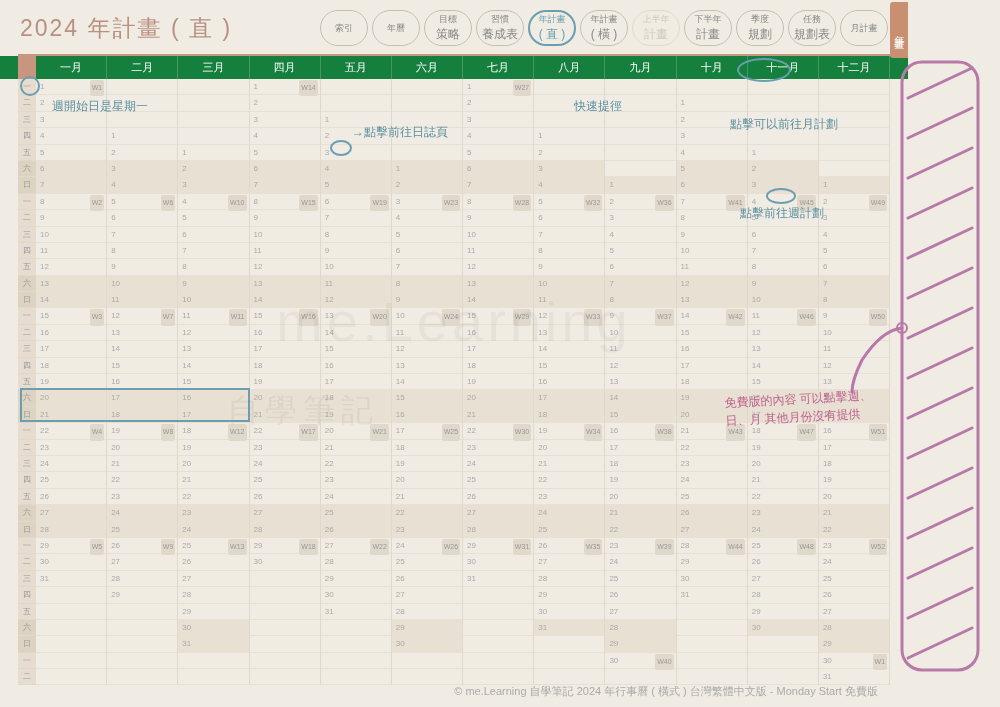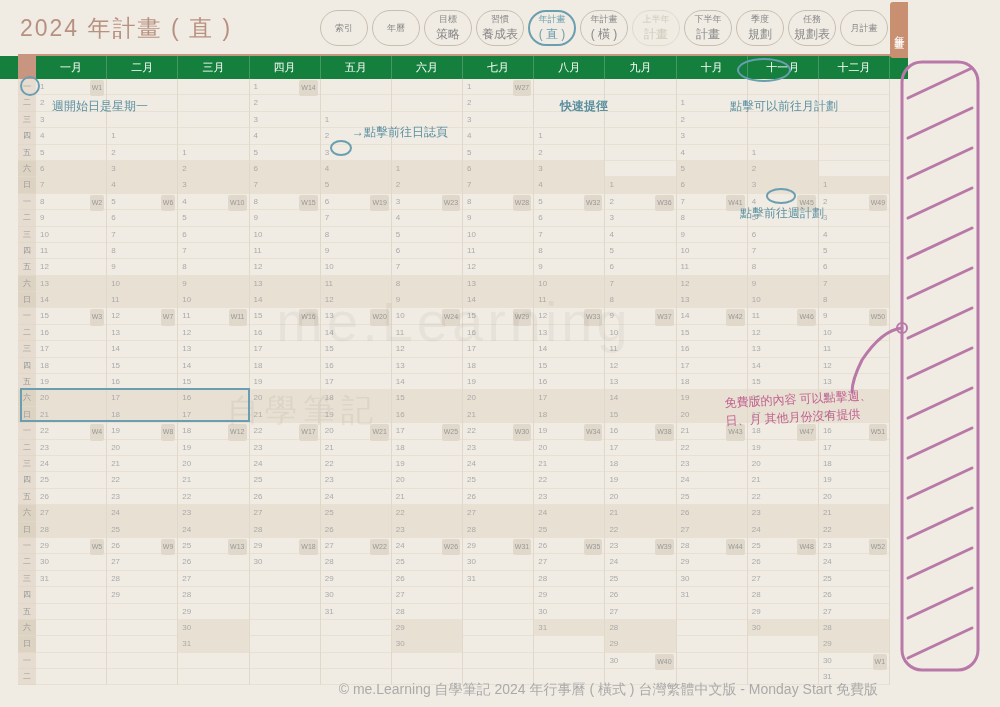--- a/index.html
+++ b/index.html
@@ -20,21 +20,21 @@
 .calendar { display: flex; padding: 0 18px; position: relative; }
 .dow-column { width: 18px; background: #e6ddd0; display: flex; flex-direction: column; }
 .dow-cell { height: 16.4px; font-size: 8px; color: #999; text-align: center; line-height: 16.4px; border-bottom: 1px solid #e0d8ca; }
 .dow-cell.weekend { background: #ddd3c3; }
 .months-grid { flex: 1; display: flex; }
 .month-col { flex: 1; display: flex; flex-direction: column; border-right: 1px solid #e0d8ca; }
 .day-cell { height: 16.4px; font-size: 8px; color: #aaa; padding-left: 4px; line-height: 16.4px; border-bottom: 1px solid #e8e0d2; position: relative; }
 .day-cell.weekend { background: #e8e0d2; }
 .day-cell.empty { background: transparent; }
 .week-label { position: absolute; right: 2px; top: 1px; font-size: 7px; background: #e0d8ca; color: #999; padding: 0 2px; border-radius: 2px; }
-.footer { position: absolute; bottom: 8px; right: 30px; font-size: 14px; color: #aaa; }
+.footer { position: absolute; bottom: 8px; right: 30px; font-size: 11px; color: #aaa; }
 .watermark { position: absolute; top: 42%; left: 50%; transform: translate(-50%, -50%); font-size: 56px; color: rgba(0,0,0,0.04); font-weight: 300; letter-spacing: 4px; pointer-events: none; white-space: nowrap; margin-top: 24px; }
 .watermark2 { position: absolute; top: 55%; left: 25%; font-size: 32px; color: rgba(0,0,0,0.05); font-weight: 300; letter-spacing: 6px; pointer-events: none; }
 .annotation { position: absolute; font-family: "Comic Sans MS", cursive; font-size: 12px; pointer-events: none; z-index: 10; }
 .annot-blue { color: #5a8fa0; }
 .annot-pink { color: #c06090; }
 .circle-annot { position: absolute; border: 2px solid #6a9eb0; border-radius: 50%; pointer-events: none; z-index: 9; }
 .box-annot { position: absolute; border: 2px solid #6a9eb0; pointer-events: none; z-index: 9; }
 .scribble { position: absolute; pointer-events: none; z-index: 8; }
 </style>
 </head>
@@ -618,23 +618,23 @@
       </div>
   </div>
 
   <div class="watermark">me.Learning</div>
   <div class="watermark2">自學筆記</div>
 
   <div class="circle-annot" style="left:20px;top:76px;width:20px;height:20px;"></div>
   <div class="annotation annot-blue" style="left:52px;top:98px;">週開始日是星期一</div>
   <div class="circle-annot" style="left:330px;top:140px;width:22px;height:16px;"></div>
   <div class="annotation annot-blue" style="left:352px;top:124px;">→點擊前往日誌頁</div>
-  <div class="annotation annot-blue" style="left:560px;top:98px;font-weight:bold;">快速提徑</div>
+  <div class="annotation annot-blue" style="left:574px;top:98px;">快速提徑</div>
   <div class="circle-annot" style="left:737px;top:58px;width:54px;height:24px;"></div>
-  <div class="annotation annot-blue" style="left:730px;top:98px;font-family:Liberation Serif, serif;">點擊可以前往月計劃</div>
+  <div class="annotation annot-blue" style="left:730px;top:116px;font-family:Liberation Serif, serif;">點擊可以前往月計劃</div>
   <div class="circle-annot" style="left:766px;top:188px;width:30px;height:16px;"></div>
   <div class="annotation annot-blue" style="left:740px;top:205px;">點擊前往週計劃</div>
   <div class="box-annot" style="left:20px;top:388px;width:230px;height:34px;"></div>
   <div class="annotation annot-pink" style="left:725px;top:390px;width:150px;line-height:1.5;transform:rotate(-3deg);">免費版的內容 可以點擊週、日、月 其他月份沒有提供</div>
 
   <svg class="scribble" style="left:898px;top:58px;width:88px;height:620px;">
     <rect x="4" y="4" width="76" height="608" rx="20" fill="none" stroke="#b878a8" stroke-width="3"></rect>
     <g stroke="#b878a8" stroke-width="3" stroke-linecap="round">
       <line x1="10" y1="40" x2="74" y2="10"></line>
         <line x1="10" y1="80" x2="74" y2="50"></line>

